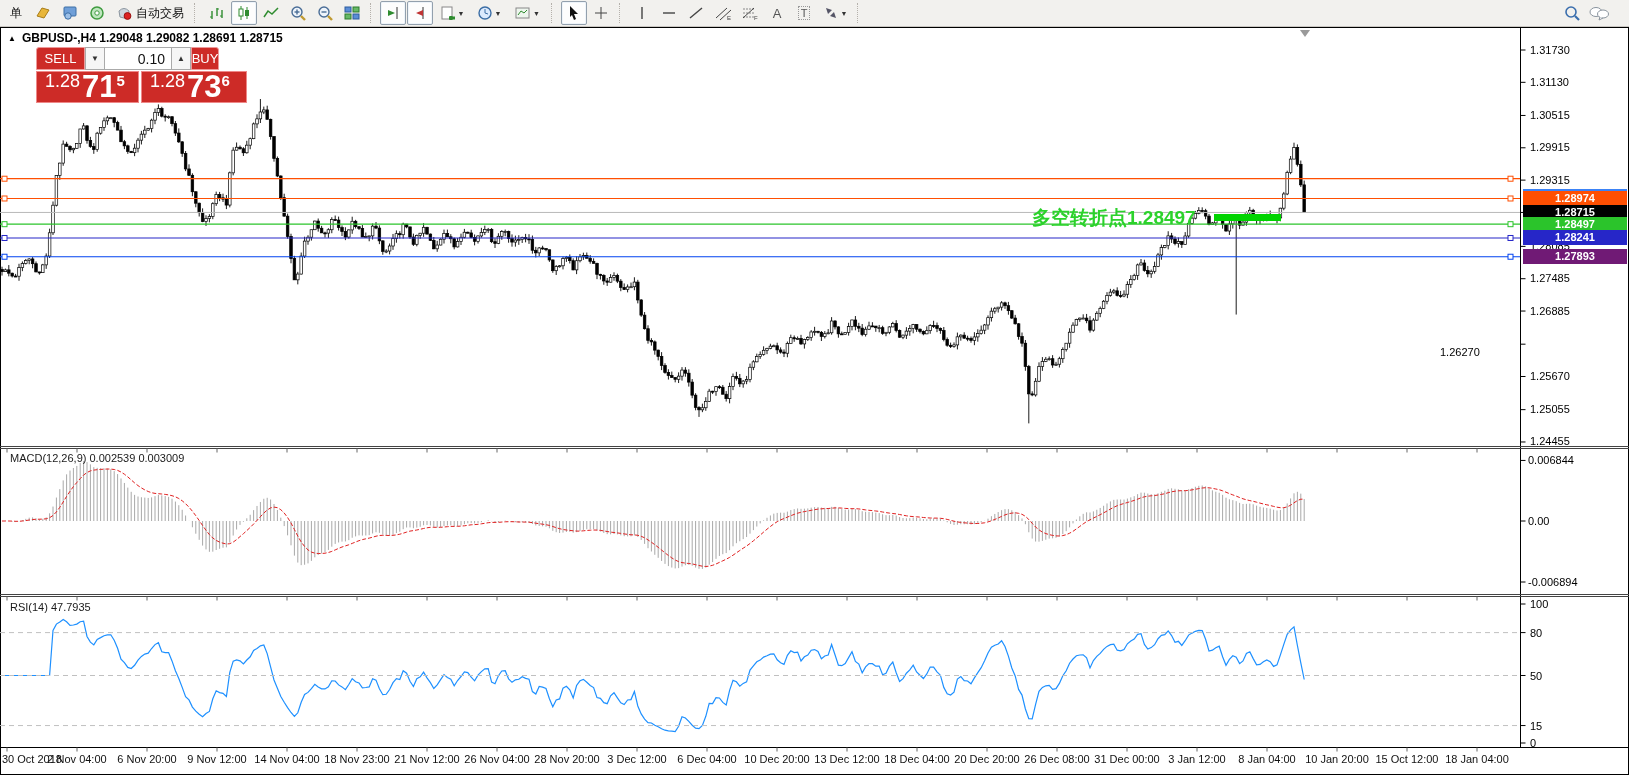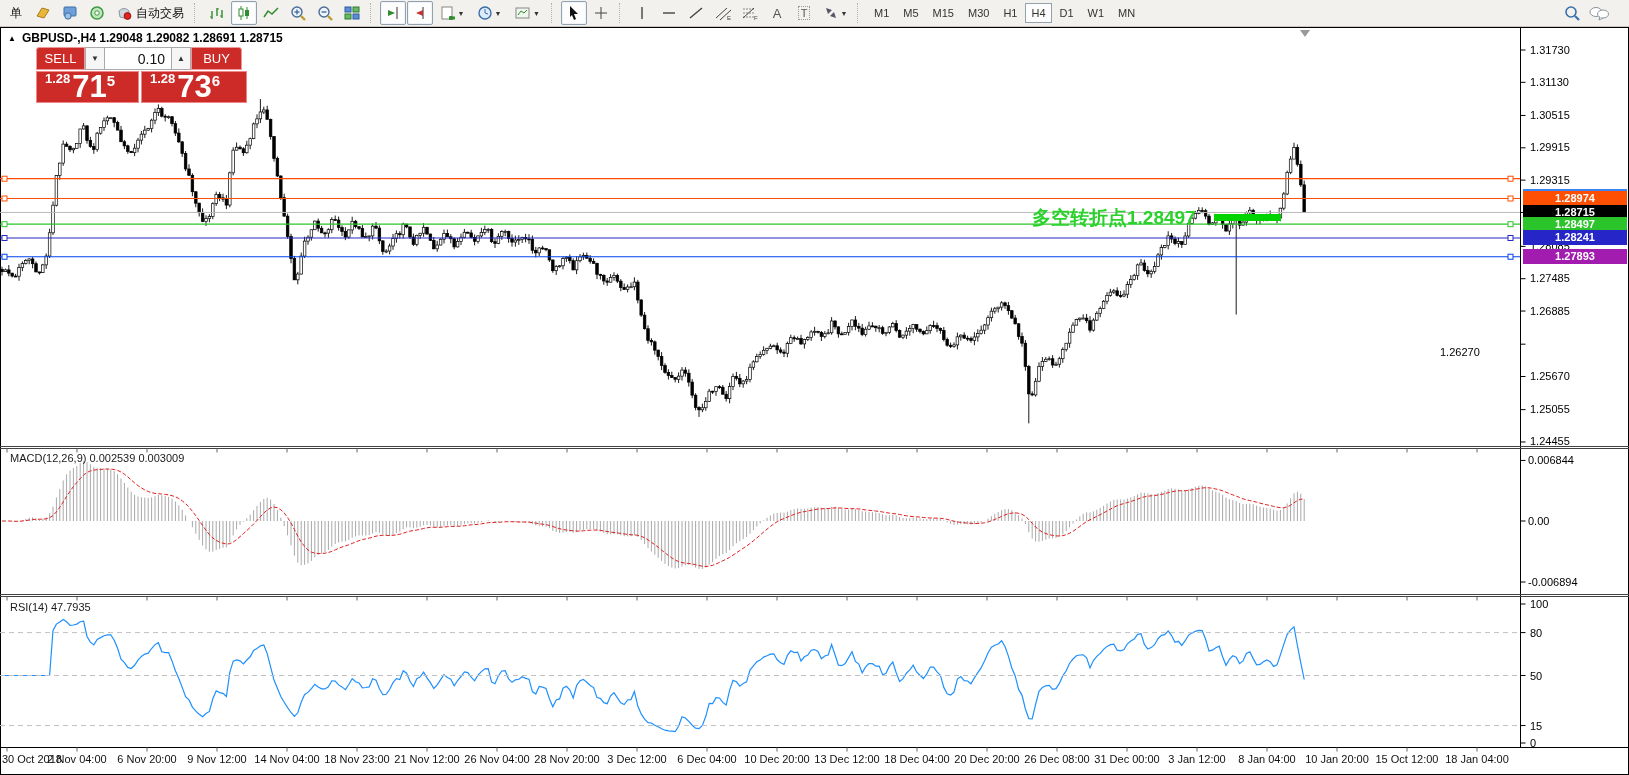--- a/index.html
+++ b/index.html
@@ -22,29 +22,29 @@
   .cjk{font-size:12px;color:#111;}
   
   #title{left:8px;top:31px;font-size:12px;font-weight:700;color:#000;display:flex;gap:6px;align-items:center;}
   #title .tri{font-size:8px;}
   
   #tradepanel{left:8px;top:47px;width:212px;padding-left:28px;}
   .tp-row{display:flex;height:23px;}
   .tp-btn{background:var(--red);color:#fff;font-size:13px;display:flex;align-items:center;justify-content:center;
           border:1px solid #e99;box-sizing:border-box;}
   .tp-sell{width:49px;border-radius:3px 0 0 0;}
-  .tp-buy{width:51px;border-radius:0 3px 0 0;}
+  .tp-buy{width:28px;border-radius:0 3px 0 0;}
   .tp-spin{width:20px;background:#f6f6f6;border:1px solid #aaa;box-sizing:border-box;color:#333;
            font-size:8px;display:flex;align-items:center;justify-content:center;}
   #vol{width:66px;border:1px solid #aaa;border-left:none;border-right:none;box-sizing:border-box;
        font-size:14px;text-align:right;padding-right:6px;color:#111;outline:none;}
   .tp-big{display:flex;margin-top:1px;}
   .tp-price{background:var(--red);color:#fff;height:32px;display:flex;align-items:flex-end;
             padding:0 4px 2px 8px;box-sizing:border-box;border:1px solid #e88;}
-  .tp-price .pfx{font-size:13px;font-weight:700;margin-bottom:14px;}
+  .tp-price .pfx{font-size:18px;font-weight:400;margin-bottom:8px;}
   .tp-price .big{font-size:31px;font-weight:700;line-height:26px;margin-left:2px;}
   .tp-price .sup{font-size:15px;font-weight:700;align-self:flex-start;margin-top:0px;}
   .tp-price.sell{width:103px;}
   .tp-price.buy{width:106px;margin-left:2px;}
   
   .axlabel{position:absolute;z-index:2;font-size:11px;color:#000;white-space:nowrap;}
   .badge{position:absolute;z-index:2;left:1523px;width:104px;height:15px;color:#fff;
          font-size:11px;font-weight:700;text-align:center;line-height:15px;}
   .datelabel{position:absolute;z-index:2;font-size:11px;color:#111;white-space:nowrap;top:753px;}
   .indlabel{position:absolute;z-index:2;font-size:11px;color:#1a1a1a;white-space:nowrap;}
@@ -224,31 +224,20 @@
       <span style="font-size:11px;color:#555;border:1px dotted #999;padding:0 2px;">T</span>
     </div>
     <div class="tbtn" style="width:32px;">
       <svg class="icon-svg" width="16" height="16">
           <polygon points="3,3 9,5 5,9" fill="#556"></polygon>
           <polygon points="13,13 7,11 11,7" fill="#556"></polygon>
         </svg>
       <span class="caret">▼</span>
     </div>
     <div class="sep"></div>
-    <div id="tfgroup" style="display:flex;align-items:center;">
-        <div class="tfbtn">M1</div>
-        <div class="tfbtn">M5</div>
-        <div class="tfbtn">M15</div>
-        <div class="tfbtn">M30</div>
-        <div class="tfbtn">H1</div>
-        <div class="tfbtn sel">H4</div>
-        <div class="tfbtn">D1</div>
-        <div class="tfbtn">W1</div>
-        <div class="tfbtn">MN</div>
-      </div>
     <div style="flex:1"></div>
     <div class="tbtn">
       <svg class="icon-svg" width="18" height="17">
           <circle cx="8" cy="7" r="5" fill="none" stroke="#3a6ead" stroke-width="1.6"></circle>
           <line x1="12" y1="11" x2="16" y2="15" stroke="#3a6ead" stroke-width="2.2"></line>
         </svg>
     </div>
     <div class="tbtn" style="margin-right:14px;">
       <svg class="icon-svg" width="22" height="16">
           <ellipse cx="8" cy="7" rx="6" ry="4.5" fill="#fff" stroke="#8a949e"></ellipse>
@@ -1596,21 +1585,21 @@
       <div class="axlabel" style="left: 1530px; top: 403.144px;">1.25055</div>
       <div class="axlabel" style="left: 1530px; top: 435.472px;">1.24455</div>
       <div class="axlabel" style="left: 1528px; top: 453.931px;">0.006844</div>
       <div class="axlabel" style="left: 1528px; top: 514.5px;">0.00</div>
       <div class="axlabel" style="left: 1528px; top: 575.512px;">-0.006894</div>
       <div class="badge" style="top: 189px; background: #3b82f6; font-style: italic;">1.29341</div>
       <div class="badge" style="top: 190.991px; background: rgb(255, 79, 2);">1.28974</div>
       <div class="badge" style="top: 204.946px; background: rgb(0, 0, 0);">1.28715</div>
       <div class="badge" style="top: 216.692px; background: rgb(43, 196, 43);">1.28497</div>
       <div class="badge" style="top: 230.485px; background: rgb(38, 38, 200);">1.28241</div>
-      <div class="badge" style="top: 249.235px; background: #a21caf;">1.27893</div>
+      <div class="badge" style="top: 249.235px; background: #701a75;">1.27893</div>
       <div class="datelabel" style="left: 2px;">30 Oct 2018</div>
       <div class="datelabel" style="left: 77px; transform: translateX(-50%);">2 Nov 04:00</div>
       <div class="datelabel" style="left: 147px; transform: translateX(-50%);">6 Nov 20:00</div>
       <div class="datelabel" style="left: 217px; transform: translateX(-50%);">9 Nov 12:00</div>
       <div class="datelabel" style="left: 287px; transform: translateX(-50%);">14 Nov 04:00</div>
       <div class="datelabel" style="left: 357px; transform: translateX(-50%); text-align: right;">18 Nov 23:00</div>
       <div class="datelabel" style="left: 427px; transform: translateX(-50%);">21 Nov 12:00</div>
       <div class="datelabel" style="left: 497px; transform: translateX(-50%);">26 Nov 04:00</div>
       <div class="datelabel" style="left: 567px; transform: translateX(-50%);">28 Nov 20:00</div>
       <div class="datelabel" style="left: 637px; transform: translateX(-50%);">3 Dec 12:00</div>

